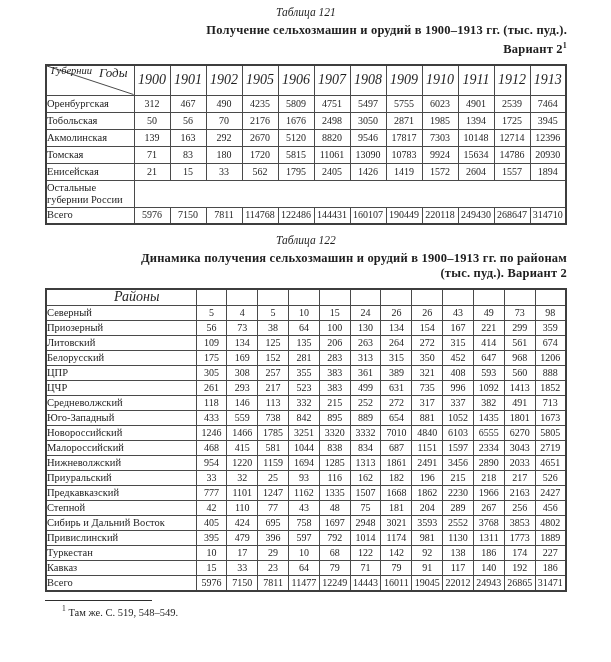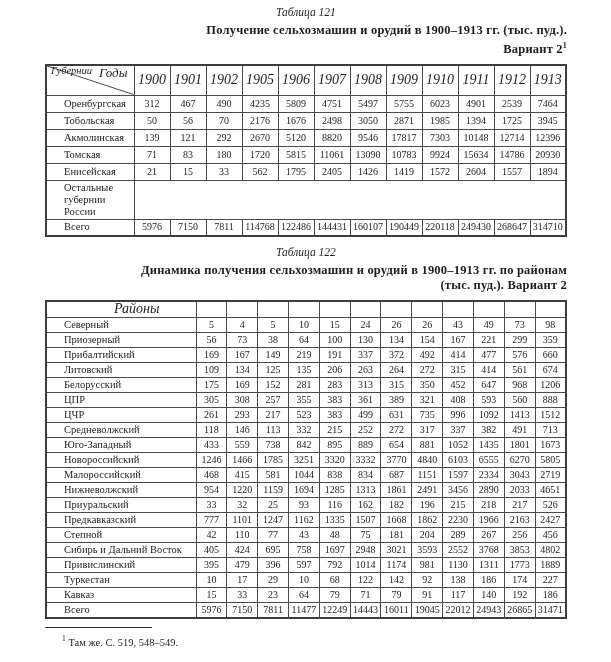--- a/index.html
+++ b/index.html
@@ -21,34 +21,34 @@
   }
   .doc-title sup { font-size:8px; }
   table {
     border-collapse:collapse; table-layout:fixed; width:522px; margin-top:7px;
     border:2px solid #3d3d3d;
   }
   td {
     border:1px solid #4a4a4a; font-size:10.5px; line-height:12px;
     overflow:hidden; white-space:nowrap;
   }
-  td.lbl { text-align:left; padding:1px 2px 1px 17px; white-space:normal; }
+  td.lbl { text-align:left; padding:1px 2px 1px 0; white-space:normal; }
   td.num, td.yr { text-align:center; padding:1px 1px; font-size:10px; }
   td.yr { font-style:italic; font-size:14px; }
   #t121 td { height:17px; }
   #t121 tr.hdr td { height:30px; }
   #t121 td.corner { position:relative; }
   #t121 .c-top { position:absolute; top:1px; right:6px; font-style:italic; font-size:13px; }
   #t121 .c-bot { position:absolute; bottom:18px; left:4px; font-style:italic; font-size:10.5px; }
   #t121 svg.diag { position:absolute; left:0; top:0; width:100%; height:100%; display:block; }
   #t121 svg.diag line { stroke:#4a4a4a; stroke-width:1; vector-effect:non-scaling-stroke; }
   #t122 td { height:14px; line-height:12px; }
   #t122 tr.hdr td { height:16px;padding-left:32px; }
   .footnote-rule { width:107px; border-top:1.5px solid #2e2e2e; margin-top:8px; }
-  .footnote { font-size:10.5px; line-height:18px; margin-top:2px; padding-left:17px; }
+  .footnote { font-size:10.5px; line-height:12px; margin-top:2px; padding-left:17px; }
   .footnote sup { font-size:7.5px; }
 </style>
 </head>
 <body>
 
 <div class="page">
 
   <div class="caption">Таблица 121</div>
 
   <div class="doc-title">
@@ -108,21 +108,21 @@
           <td class="num">3050</td>
           <td class="num">2871</td>
           <td class="num">1985</td>
           <td class="num">1394</td>
           <td class="num">1725</td>
           <td class="num">3945</td>
         </tr>
         <tr>
           <td class="lbl">Акмолинская</td>
           <td class="num">139</td>
-          <td class="num">121</td>
+          <td class="num">163</td>
           <td class="num">292</td>
           <td class="num">2670</td>
           <td class="num">5120</td>
           <td class="num">8820</td>
           <td class="num">9546</td>
           <td class="num">17817</td>
           <td class="num">7303</td>
           <td class="num">10148</td>
           <td class="num">12714</td>
           <td class="num">12396</td>
@@ -230,35 +230,20 @@
           <td class="num">100</td>
           <td class="num">130</td>
           <td class="num">134</td>
           <td class="num">154</td>
           <td class="num">167</td>
           <td class="num">221</td>
           <td class="num">299</td>
           <td class="num">359</td>
         </tr>
         <tr>
-          <td class="lbl">Прибалтийский</td>
-          <td class="num">169</td>
-          <td class="num">167</td>
-          <td class="num">149</td>
-          <td class="num">219</td>
-          <td class="num">191</td>
-          <td class="num">337</td>
-          <td class="num">372</td>
-          <td class="num">492</td>
-          <td class="num">414</td>
-          <td class="num">477</td>
-          <td class="num">576</td>
-          <td class="num">660</td>
-        </tr>
-        <tr>
           <td class="lbl">Литовский</td>
           <td class="num">109</td>
           <td class="num">134</td>
           <td class="num">125</td>
           <td class="num">135</td>
           <td class="num">206</td>
           <td class="num">263</td>
           <td class="num">264</td>
           <td class="num">272</td>
           <td class="num">315</td>
@@ -302,21 +287,21 @@
           <td class="num">293</td>
           <td class="num">217</td>
           <td class="num">523</td>
           <td class="num">383</td>
           <td class="num">499</td>
           <td class="num">631</td>
           <td class="num">735</td>
           <td class="num">996</td>
           <td class="num">1092</td>
           <td class="num">1413</td>
-          <td class="num">1512</td>
+          <td class="num">1852</td>
         </tr>
         <tr>
           <td class="lbl">Средневолжский</td>
           <td class="num">118</td>
           <td class="num">146</td>
           <td class="num">113</td>
           <td class="num">332</td>
           <td class="num">215</td>
           <td class="num">252</td>
           <td class="num">272</td>
@@ -342,21 +327,21 @@
           <td class="num">1673</td>
         </tr>
         <tr>
           <td class="lbl">Новороссийский</td>
           <td class="num">1246</td>
           <td class="num">1466</td>
           <td class="num">1785</td>
           <td class="num">3251</td>
           <td class="num">3320</td>
           <td class="num">3332</td>
-          <td class="num">3770</td>
+          <td class="num">7010</td>
           <td class="num">4840</td>
           <td class="num">6103</td>
           <td class="num">6555</td>
           <td class="num">6270</td>
           <td class="num">5805</td>
         </tr>
         <tr>
           <td class="lbl">Малороссийский</td>
           <td class="num">468</td>
           <td class="num">415</td>

